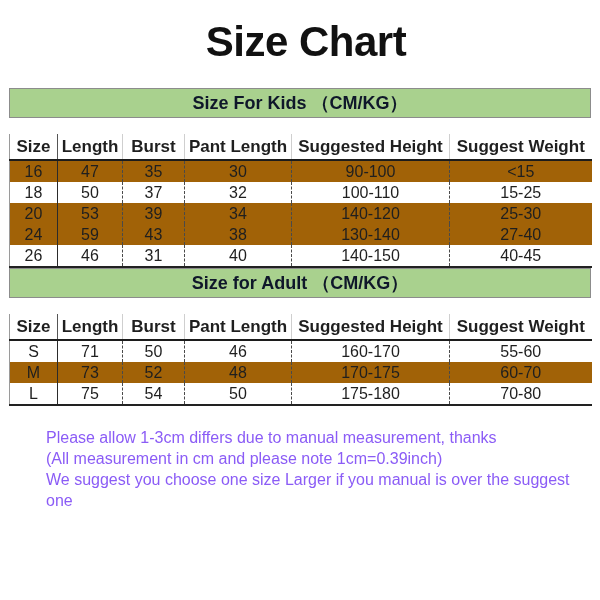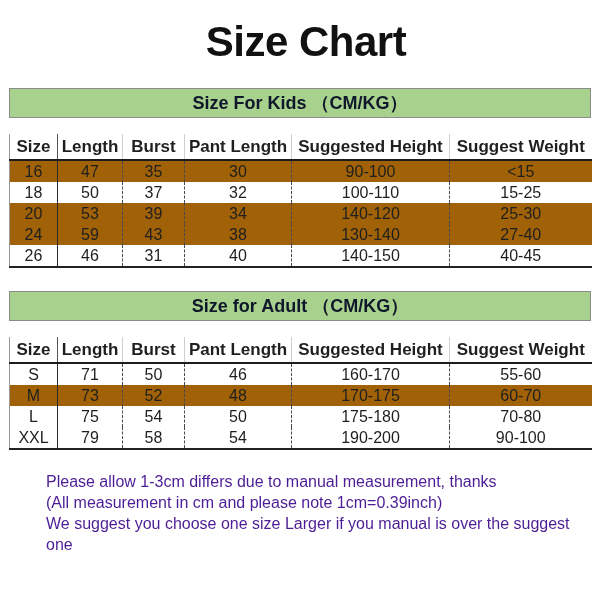--- a/index.html
+++ b/index.html
@@ -28,21 +28,21 @@
     margin-top: 20px;
     background: #a9d18e;
     border: 1px solid #8c8c8c;
     height: 28px;
     line-height: 28px;
     text-align: center;
     font-size: 18px;
     font-weight: 600;
     color: #0f172a;
   }
-  .band.adult { margin-top: 23px; }
+  .band.adult { margin-top: 0; }
 
   table.size-table {
     width: 582px;
     border-collapse: collapse;
     table-layout: fixed;
     border-left: 1px solid #9a9a9a;
     border-bottom: 2px solid #222;
     margin-top: 16px;
   }
   table.size-table thead th {
@@ -66,21 +66,21 @@
     white-space: nowrap;
   }
   table.size-table tbody td + td { border-left: 1px dashed #4a4a4a; }
   table.size-table tbody td:nth-child(2) { border-left: 1px solid #2b2b2b; }
   table.size-table tbody tr.shaded { background: #a16207; }
 
   .notes {
     margin: 21px 0 0 46px;
     font-size: 16px;
     line-height: 21px;
-    color: #4c1d95;
+    color: #8b5cf6;
   }
 </style>
 </head>
 <body>
 
 <div class="canvas">
 
   <h1 class="page-title">Size Chart</h1>
 
   <div class="tbl-wrap">
@@ -188,28 +188,20 @@
             <td>60-70</td>
           </tr>
           <tr>
             <td>L</td>
             <td>75</td>
             <td>54</td>
             <td>50</td>
             <td>175-180</td>
             <td>70-80</td>
           </tr>
-          <tr>
-            <td>XXL</td>
-            <td>79</td>
-            <td>58</td>
-            <td>54</td>
-            <td>190-200</td>
-            <td>90-100</td>
-          </tr>
         </tbody>
     </table>
   </div>
 
   <div class="notes">
     <div>Please allow 1-3cm differs due to manual measurement, thanks</div>
     <div>(All measurement in cm and please note 1cm=0.39inch)</div>
     <div>We suggest you choose one size Larger if you manual is over the suggest one</div>
   </div>
 

